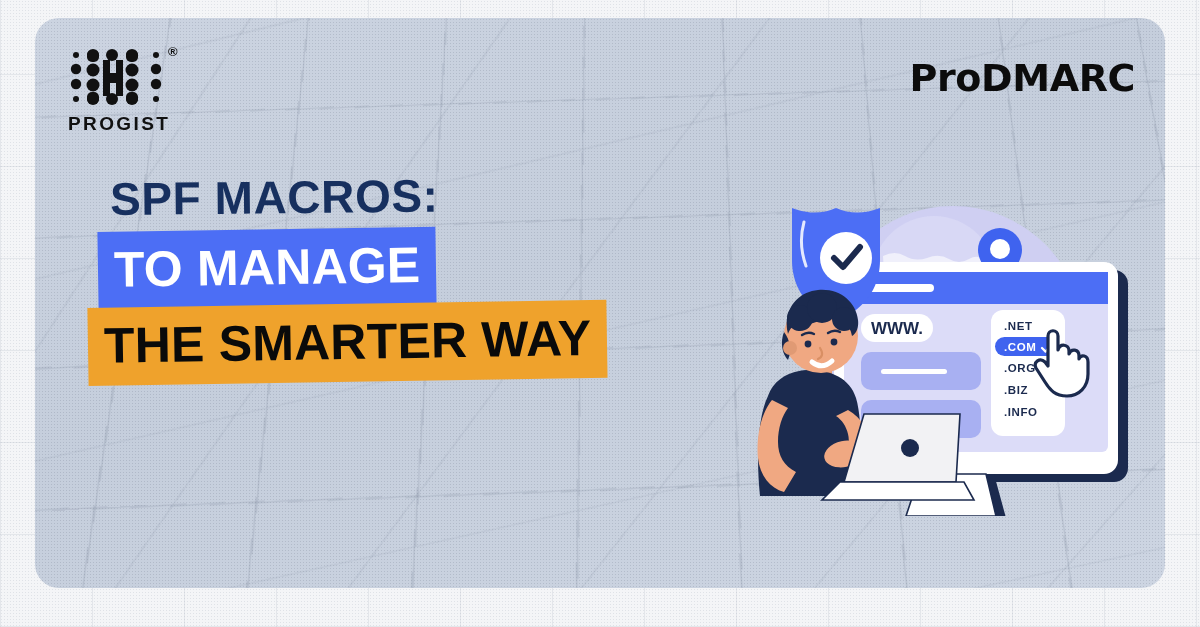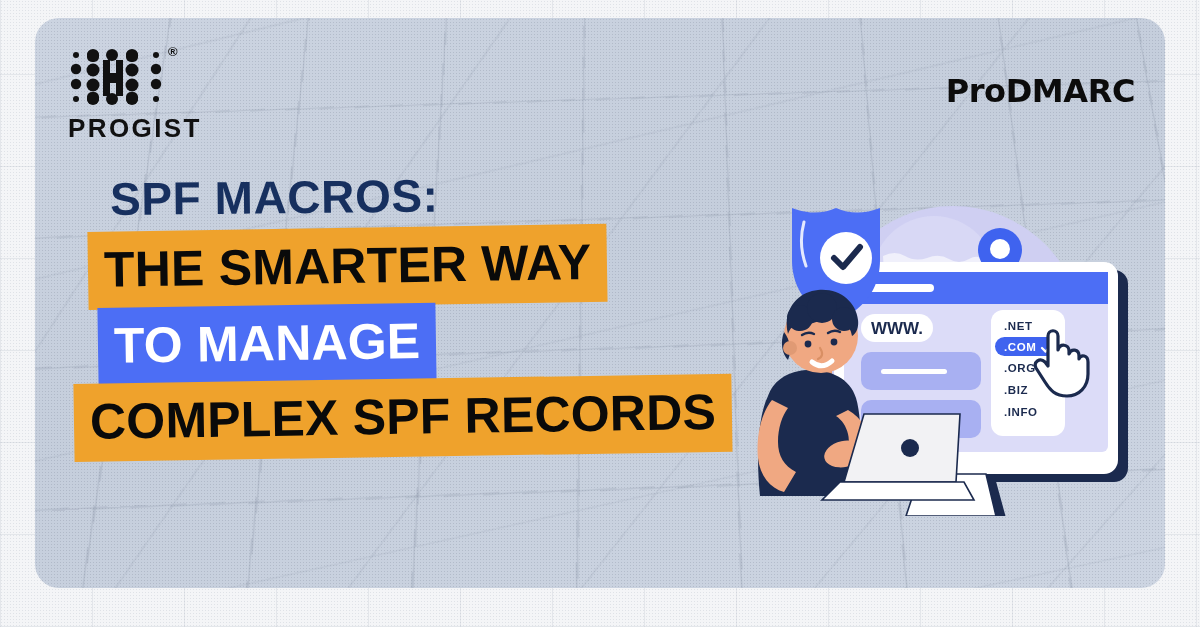--- a/index.html
+++ b/index.html
@@ -54,28 +54,28 @@
       radial-gradient(rgba(255,255,255,.60) 0.6px, rgba(0,0,0,0) 0.7px);
     background-size:3px 3px, 4px 4px;
     background-position:0 0, 2px 1px;
   }
 
   
   .logo{position:absolute;left:66px;top:46px;width:125px;}
   .logo-mark{position:relative;width:92px;height:62px;margin-left:4px;}
   .logo-reg{position:absolute;left:98px;top:-2px;font-size:13px;font-weight:700;color:#111;}
   .logo-word{
-    font-size:26px;font-weight:700;letter-spacing:2.4px;color:#111;
+    font-size:19px;font-weight:700;letter-spacing:2.4px;color:#111;
     margin-top:5px;margin-left:2px;font-family:"Liberation Sans",sans-serif;
   }
 
   
   .brand{
-    position:absolute;right:65px;top:72px;
-    font-size:32px;font-weight:700;color:#0c0c0c;letter-spacing:-.4px;
+    position:absolute;right:65px;top:56px;
+    font-size:38px;font-weight:700;color:#0c0c0c;letter-spacing:-.4px;
     font-family:"DejaVu Sans",sans-serif;
   }
 
   
   .headline{position:absolute;left:86px;top:168px;width:680px;margin-top:8px;}
   .h-line1{
     font-size:46px;font-weight:700;color:#17305f;letter-spacing:.6px;
     line-height:1;margin-left:24px;margin-bottom:10px;
     font-family:"Liberation Sans",sans-serif;
     transform:rotate(-0.6deg);transform-origin:left center;
@@ -150,27 +150,24 @@
       <span class="logo-reg">®</span>
     </div>
     <div class="logo-word">PROGIST</div>
   </div>
 
   <div class="brand">ProDMARC</div>
 
   <div class="headline">
     <div class="h-line1">SPF MACROS:</div>
     <div class="bar-wrap">
-      <span class="bar bar-orange r1">THE SMARTER WAY</span>
-    </div>
-    <div class="bar-wrap">
       <span class="bar bar-blue r2">TO MANAGE</span>
     </div>
     <div class="bar-wrap">
-      <span class="bar bar-orange r3">COMPLEX SPF RECORDS</span>
+      <span class="bar bar-orange r1">THE SMARTER WAY</span>
     </div>
   </div>
 
   <div class="illus">
     <svg class="ill-svg" width="400" height="330" viewBox="0 0 400 330" xmlns="http://www.w3.org/2000/svg">
 
       <g>
         <circle cx="205" cy="150" r="130" fill="#cfcff2"></circle>
       </g>
 

